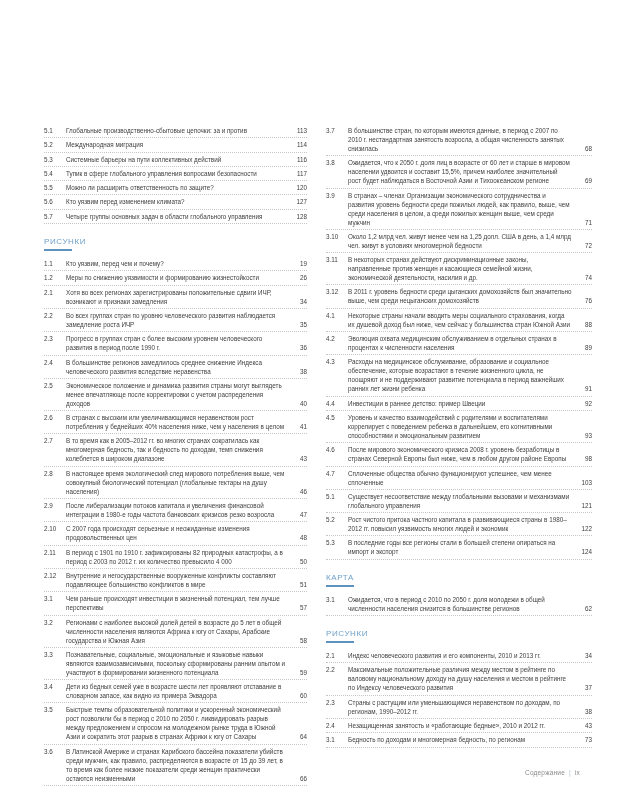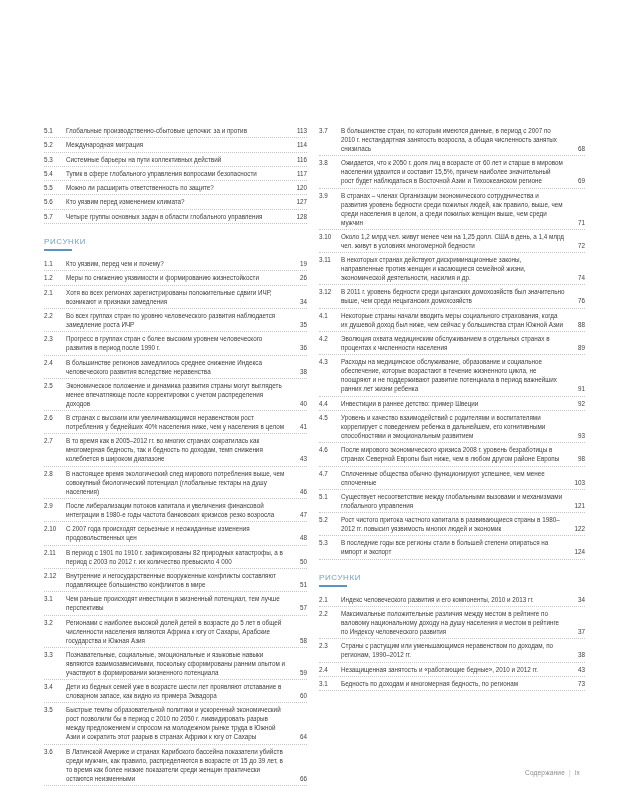--- a/index.html
+++ b/index.html
@@ -2,21 +2,21 @@
 <html><head>
 <meta charset="utf-8">
 <style>
   html,body{margin:0;padding:0;}
   body{
     width:618px;height:800px;background:#ffffff;position:relative;overflow:hidden;
     font-family:"Liberation Sans", sans-serif;
     -webkit-font-smoothing:antialiased;
   }
   .content{
-    position:absolute;left:44px;top:124px;display:flex;gap:12px;
+    position:absolute;left:44px;top:124px;display:flex;gap:19px;
   }
   .col{display:block;}
   .col.left{width:263px;}
   .col.right{width:266px;}
   .toc-section{margin:0;}
   .heading-wrap{margin-top:13px;margin-bottom:6px;}
   .heading{
     font-size:8px;line-height:9px;color:#6fa0c8;letter-spacing:.6px;font-weight:normal;
   }
   .heading-rule{width:28px;height:2px;background:#5e93bf;margin-top:3px;}
@@ -316,20 +316,34 @@
             </div>
 
             <div class="entry">
               <span class="num">5.3</span>
               <span class="title">В последние годы все регионы стали в большей степени опираться на импорт и экспорт</span>
               <span class="page">124</span>
             </div>
           </div>
       </section>
 
+      <section class="toc-section">
+        <div class="heading-wrap">
+          <div class="heading">КАРТА</div>
+          <div class="heading-rule"></div>
+        </div>
+        <div class="entries">
+
+            <div class="entry">
+              <span class="num">3.1</span>
+              <span class="title">Ожидается, что в период с 2010 по 2050 г. доля молодежи в общей численности населения снизится в большинстве регионов</span>
+              <span class="page">62</span>
+            </div>
+          </div>
+      </section>
 
       <section class="toc-section">
         <div class="heading-wrap">
           <div class="heading">РИСУНКИ</div>
           <div class="heading-rule"></div>
         </div>
         <div class="entries">
 
             <div class="entry">
               <span class="num">2.1</span>

